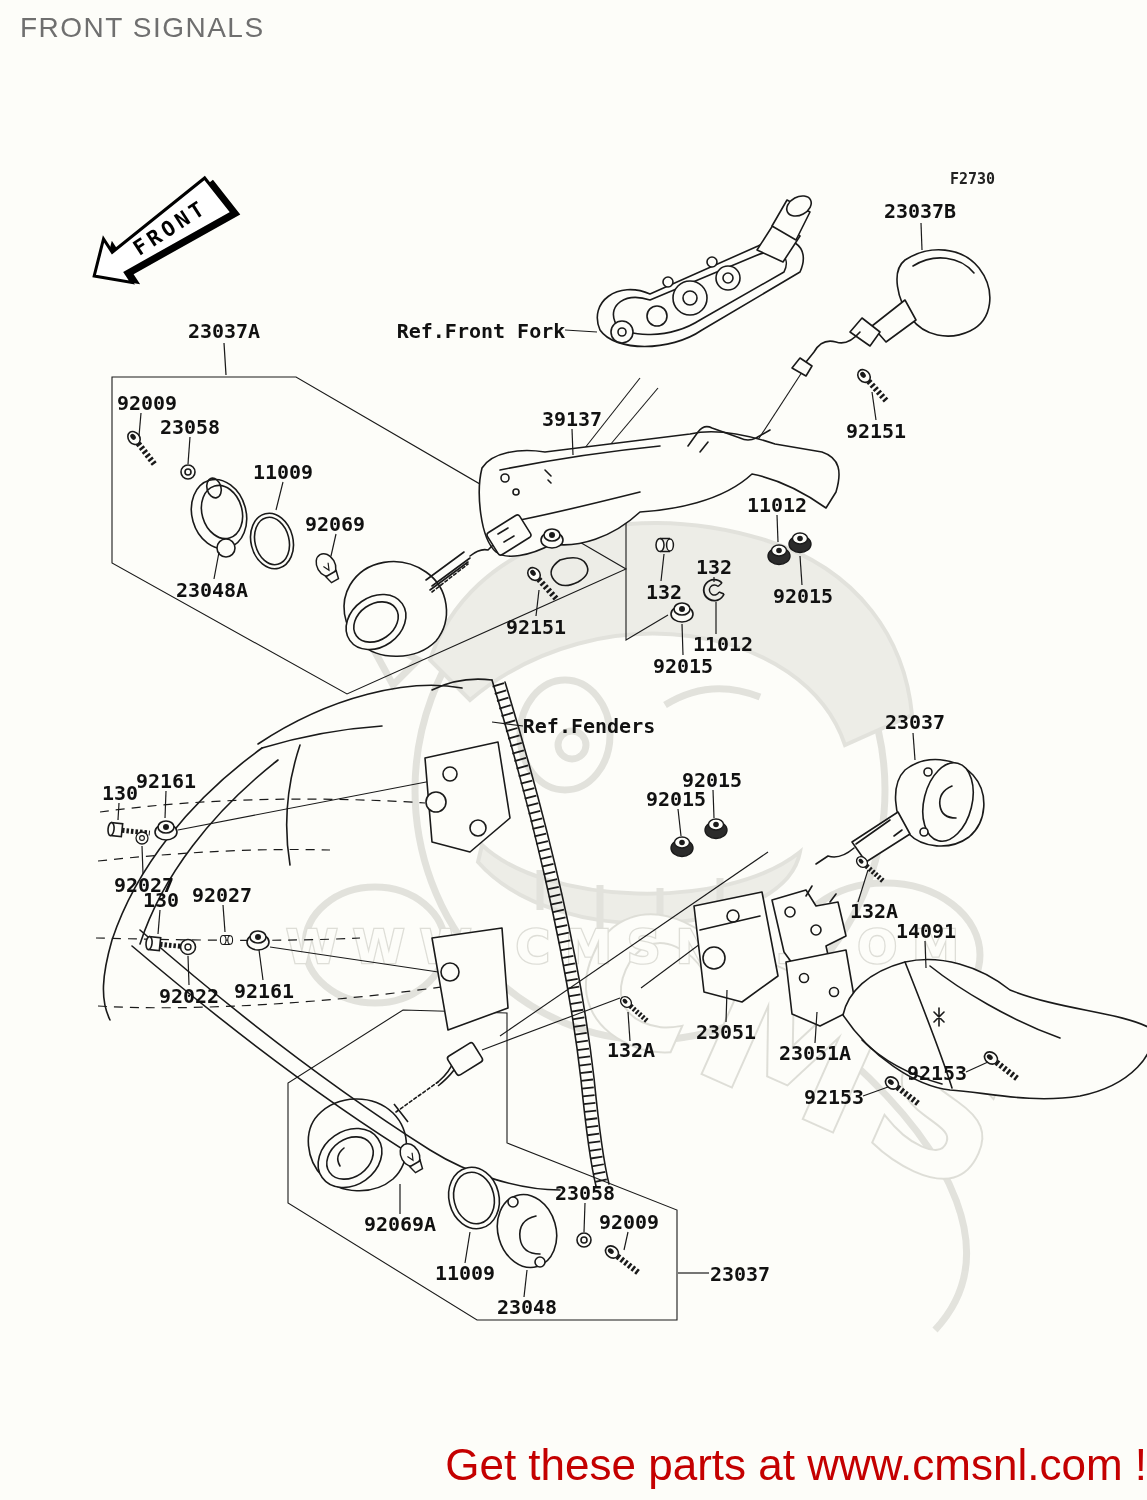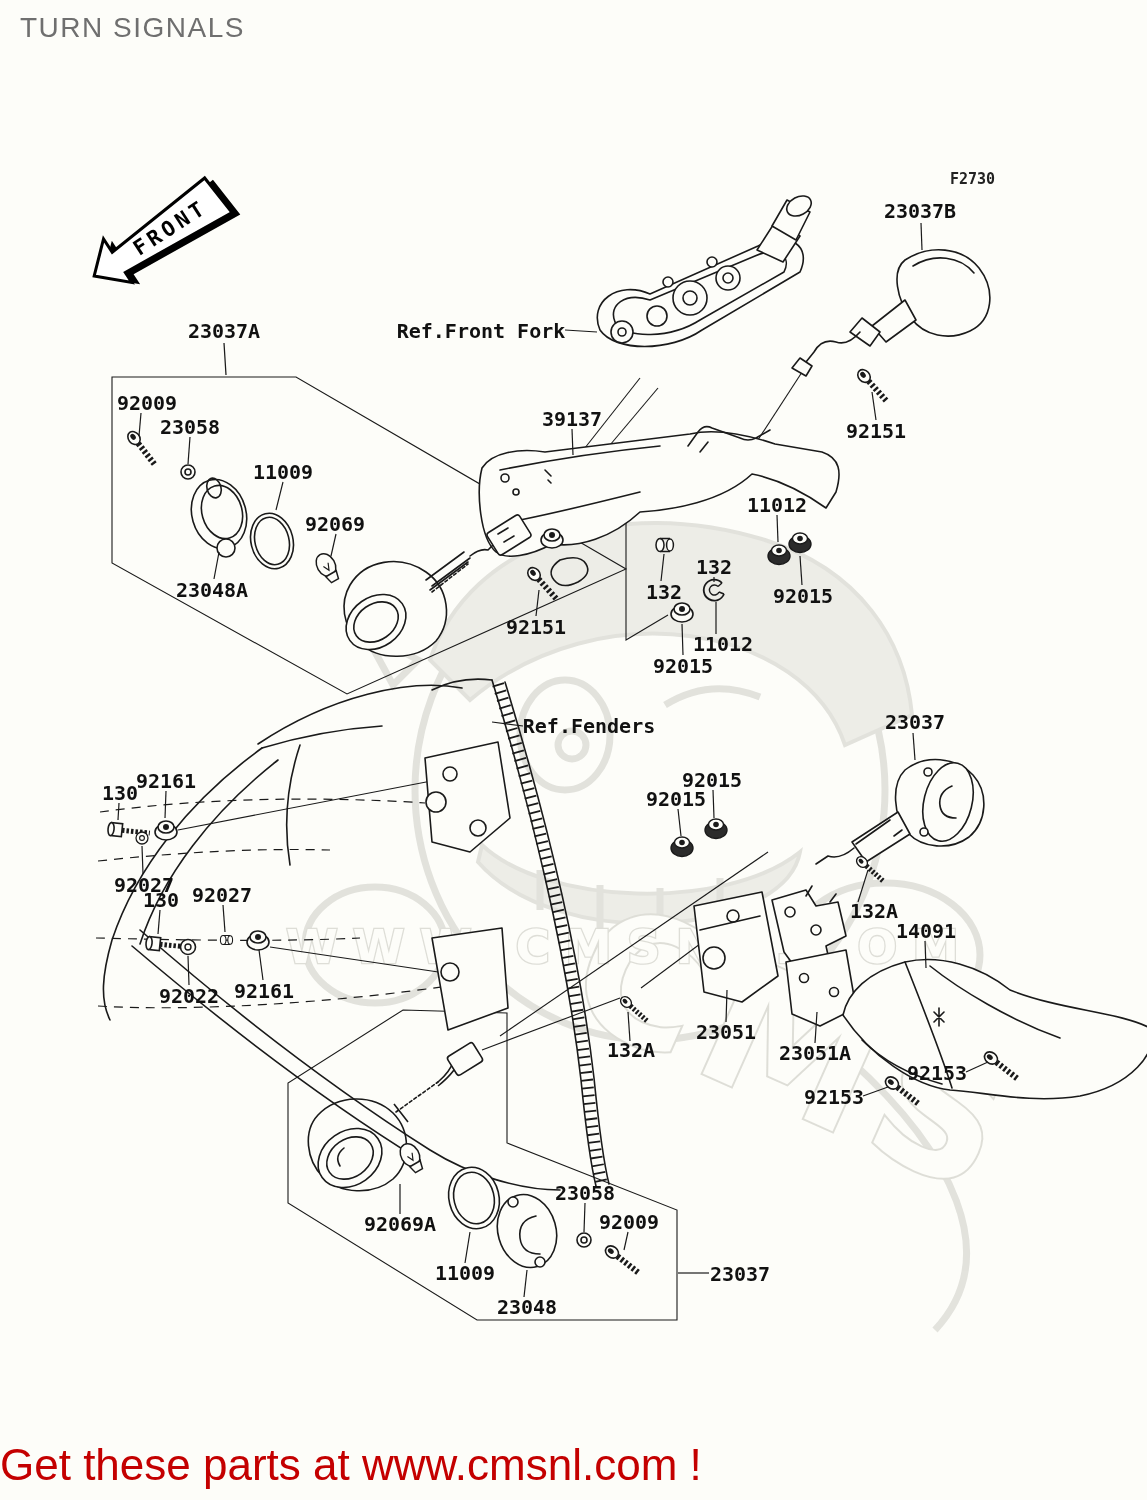--- a/index.html
+++ b/index.html
@@ -29,30 +29,30 @@
   .thin{stroke:#1a1a1a;stroke-width:1.1;fill:none;}
   .leader{stroke:#1a1a1a;stroke-width:1.2;fill:none;}
   .dash{stroke:#1a1a1a;stroke-width:1.2;fill:none;stroke-dasharray:9 7;}
   .wm{stroke:#deded8;fill:none;stroke-width:7;}
   .wmf{fill:#ebebe5;stroke:#deded8;stroke-width:4;}
   .wmtext{
     font-family:"DejaVu Sans",sans-serif;font-weight:700;
     fill:#fdfdf9;stroke:#d9d9d2;paint-order:stroke;
   }
   #footer-banner{
-    position:absolute;left:0;right:0;top:1440px;height:60px;text-align:left;
+    position:absolute;left:0;right:0;top:1440px;height:60px;text-align:right;
     font-family:"Liberation Sans",sans-serif;font-size:44px;color:#c40000;
   }
 </style>
 </head>
 <body>
 
 <div id="page-root">
 
-  <div id="page-title">TURN SIGNALS</div>
+  <div id="page-title">FRONT SIGNALS</div>
 
   <svg id="diagram-svg" width="1147" height="1440" viewBox="0 0 1147 1440" xmlns="http://www.w3.org/2000/svg">
 
     <defs>
       <g id="screw">
         <path d="M7,0 H34" stroke="#1a1a1a" stroke-width="6" stroke-dasharray="2.5 2.2" fill="none"></path>
         <ellipse cx="0" cy="0" rx="7" ry="5.6" fill="#fdfdf9" stroke="#1a1a1a" stroke-width="1.6"></ellipse>
         <ellipse cx="-1.5" cy="0" rx="3.2" ry="2.4" fill="#1a1a1a"></ellipse>
       </g>
       <g id="bolt">

